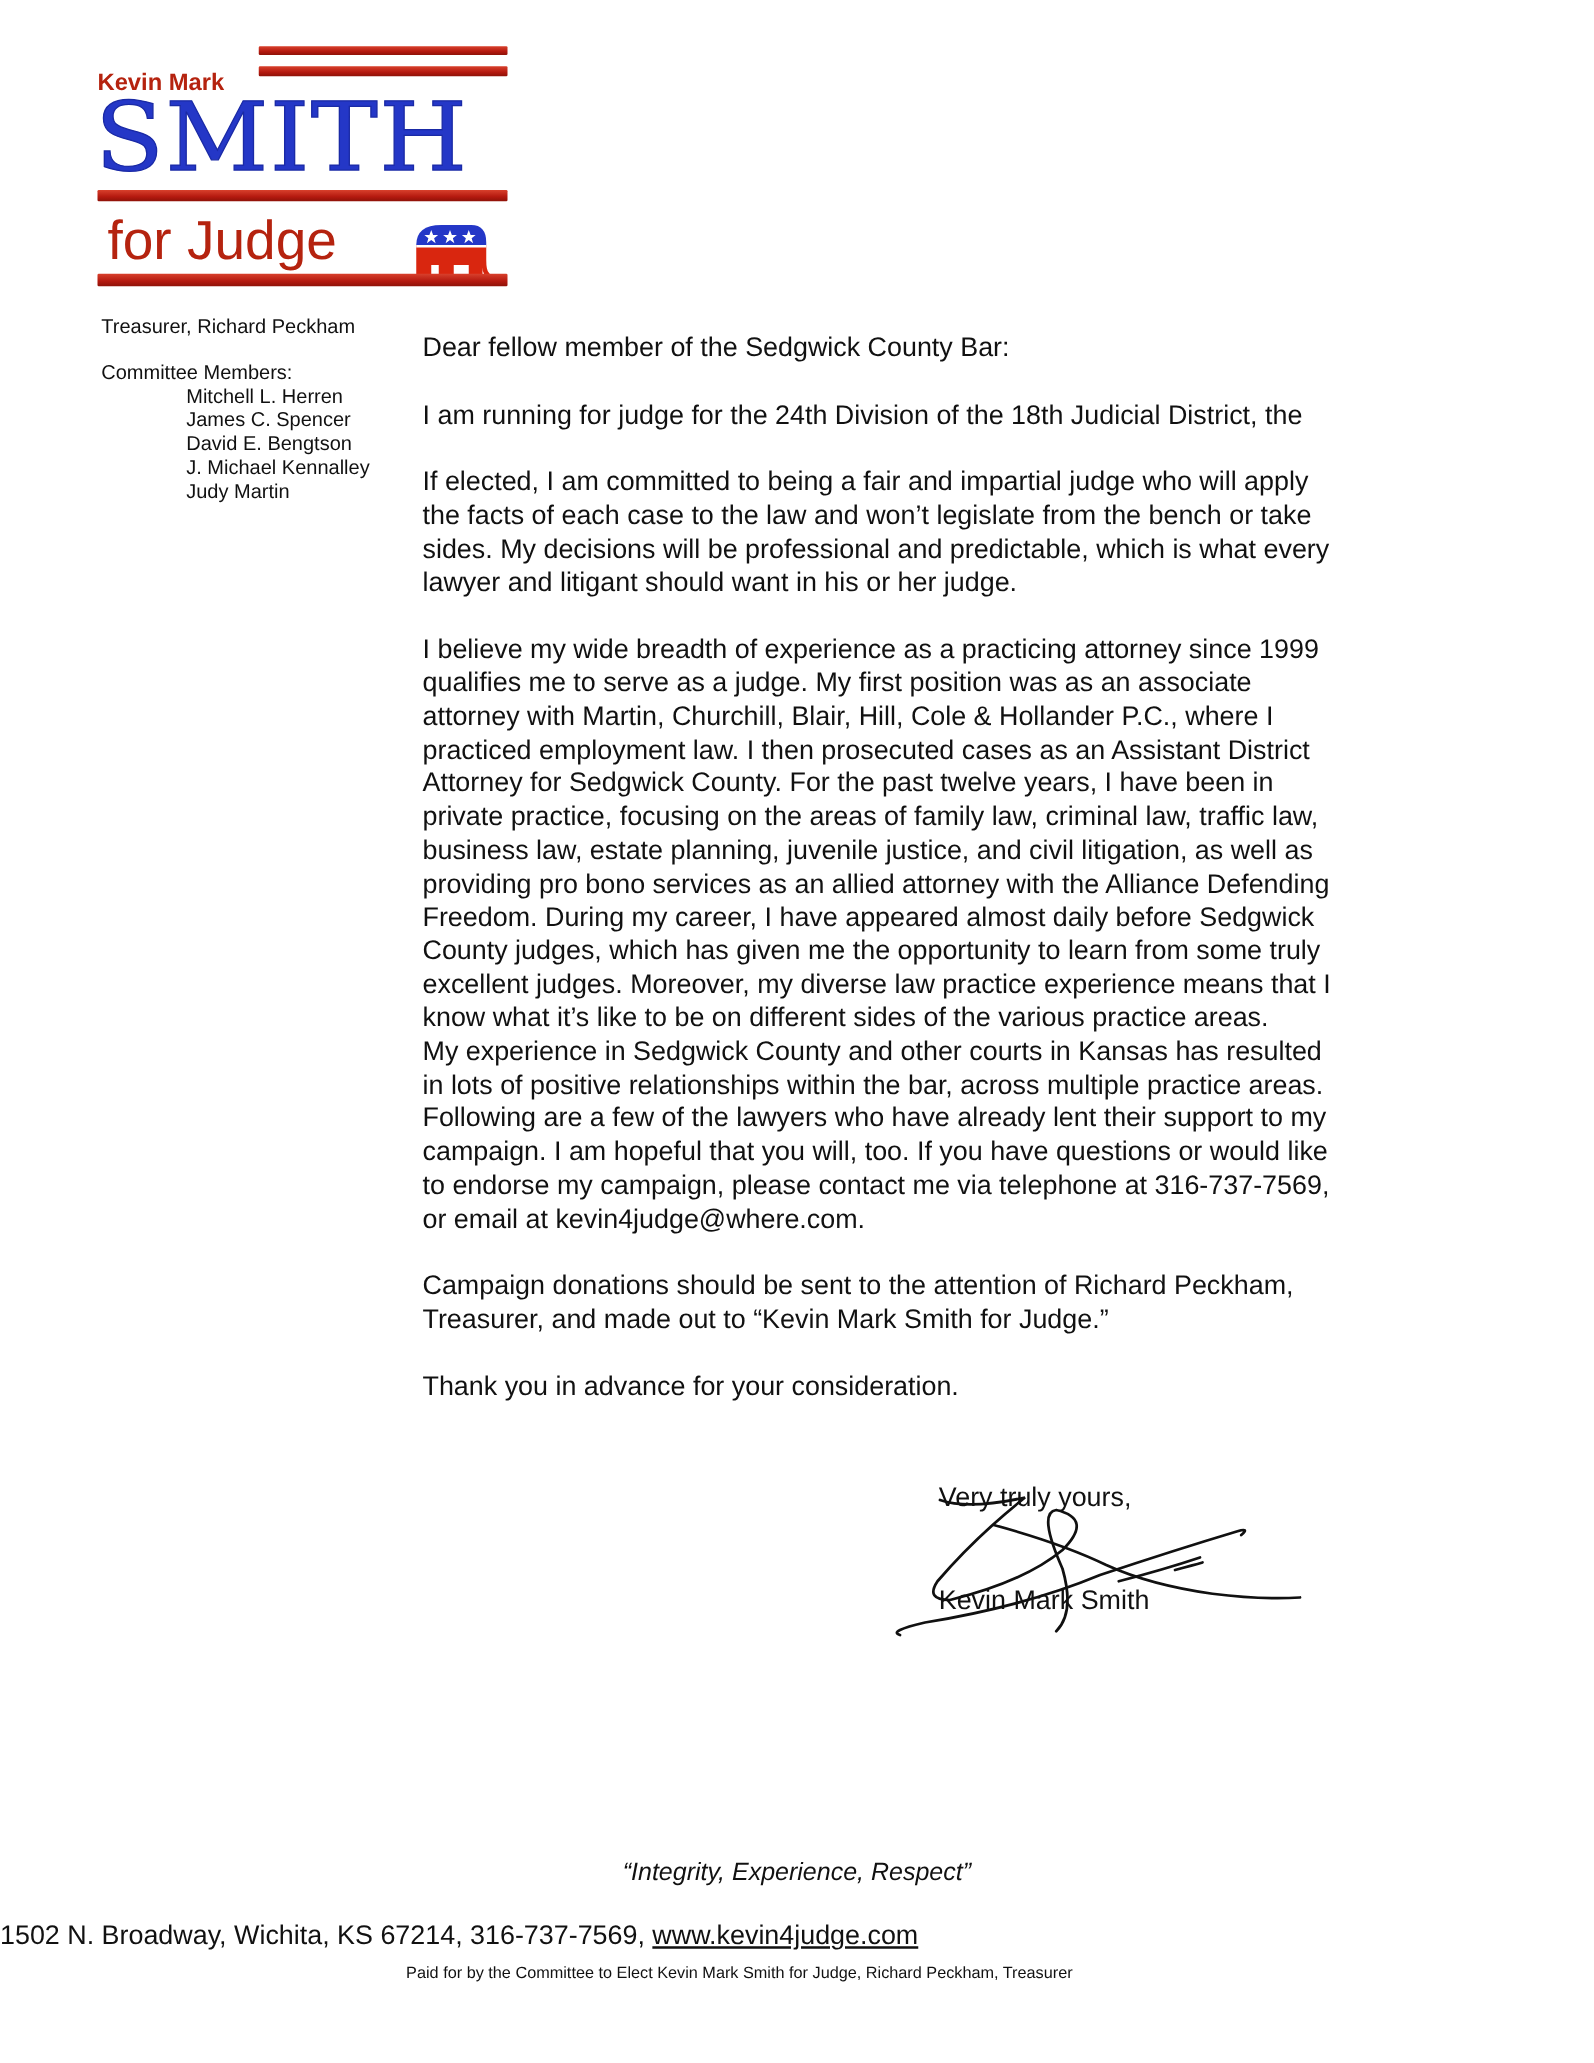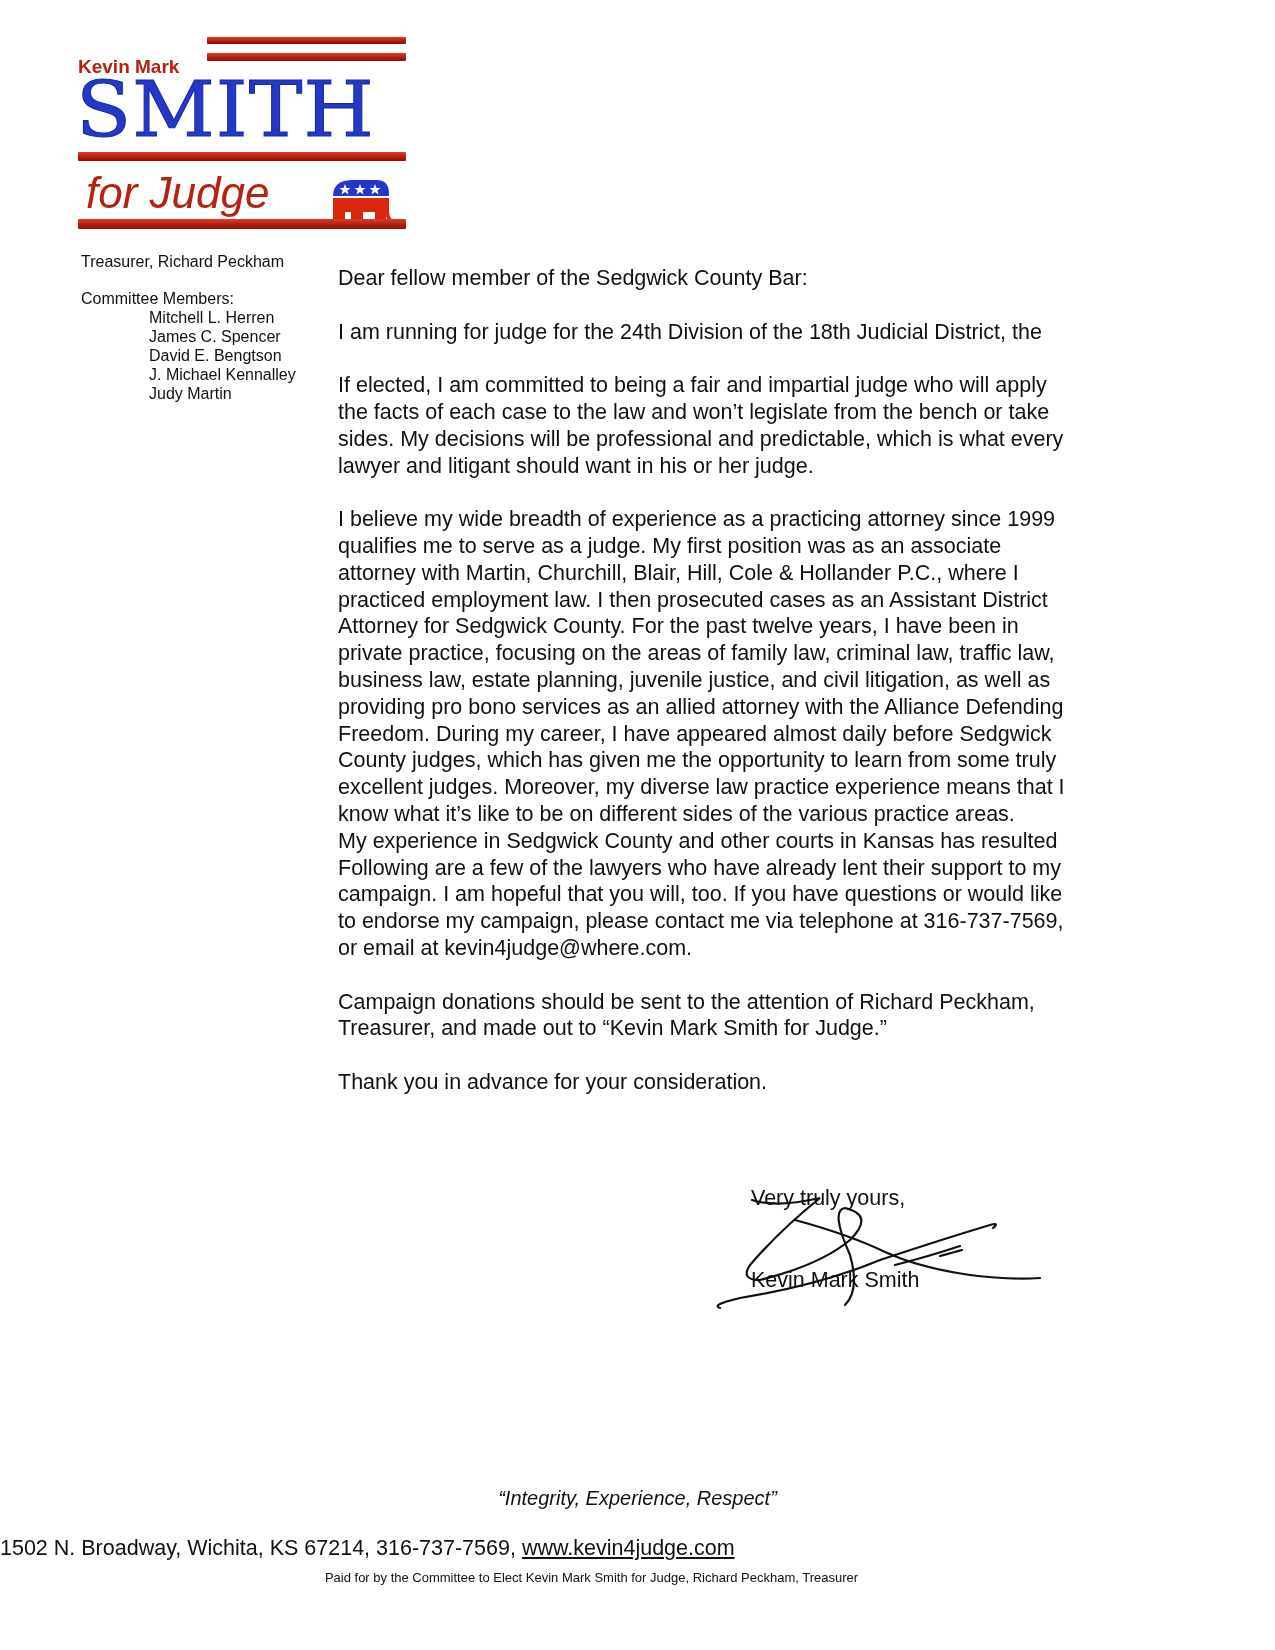--- a/index.html
+++ b/index.html
@@ -7,21 +7,21 @@
            font-family: "Liberation Sans", sans-serif; color: #111; }
     .abs { position: absolute; }
 
     
     .logo { left: 78px; top: 36px; width: 328px; height: 196px; }
     .stripe { position: absolute; background: linear-gradient(#d8402c, #b4190f 60%, #8e1208); border-radius: 1px; }
     .logo-first { position: absolute; left: 0; top: 20px; font-weight: bold; font-size: 19px; color: #b5230f; letter-spacing: 0; white-space: nowrap; }
     .logo-last { position: absolute; left: -2px; top: 36px; font-family: "DejaVu Serif", serif; font-size: 76px; line-height: 76px;
                  color: #2437c7; letter-spacing: 1px; transform: scaleX(1.06); transform-origin: left top; white-space: nowrap;
                  -webkit-text-stroke: 1px #1a2aa6; }
-    .logo-for { position: absolute; left: 8px; top: 133px; font-size: 44px; font-style: italic; color: #b5230f; white-space: nowrap; line-height: 48px; }
+    .logo-for { position: absolute; left: 8px; top: 133px; font-size: 44px; color: #b5230f; white-space: nowrap; line-height: 48px; }
     .elephant { position: absolute; left: 251px; top: 140px; width: 64px; height: 46px; }
 
     
     .side { left: 81px; top: 252px; font-size: 16px; line-height: 19px; color: #111; }
     .side .gap { height: 18px; }
     .side .member { padding-left: 68px; }
 
     
     .letter { left: 338px; top: 265px; width: 790px; font-size: 21.5px; line-height: 26.8px; color: #111; }
     .letter .line { white-space: nowrap; display: block; }
@@ -93,20 +93,21 @@
     <span class="line">practiced employment law. I then prosecuted cases as an Assistant District</span>
     <span class="line">Attorney for Sedgwick County. For the past twelve years, I have been in</span>
     <span class="line">private practice, focusing on the areas of family law, criminal law, traffic law,</span>
     <span class="line">business law, estate planning, juvenile justice, and civil litigation, as well as</span>
     <span class="line">providing pro bono services as an allied attorney with the Alliance Defending</span>
     <span class="line">Freedom. During my career, I have appeared almost daily before Sedgwick</span>
     <span class="line">County judges, which has given me the opportunity to learn from some truly</span>
     <span class="line">excellent judges. Moreover, my diverse law practice experience means that I</span>
     <span class="line">know what it’s like to be on different sides of the various practice areas.</span>
     <span class="line">My experience in Sedgwick County and other courts in Kansas has resulted</span>
+    <span class="line">in lots of positive relationships within the bar, across multiple practice areas.</span>
     <span class="line">Following are a few of the lawyers who have already lent their support to my</span>
     <span class="line">campaign. I am hopeful that you will, too. If you have questions or would like</span>
     <span class="line">to endorse my campaign, please contact me via telephone at 316-737-7569,</span>
     <span class="line">or email at kevin4judge@where.com.</span>
   </div>
 
   <div class="para">
     <span class="line">Campaign donations should be sent to the attention of Richard Peckham,</span>
     <span class="line">Treasurer, and made out to “Kevin Mark Smith for Judge.”</span>
   </div>

